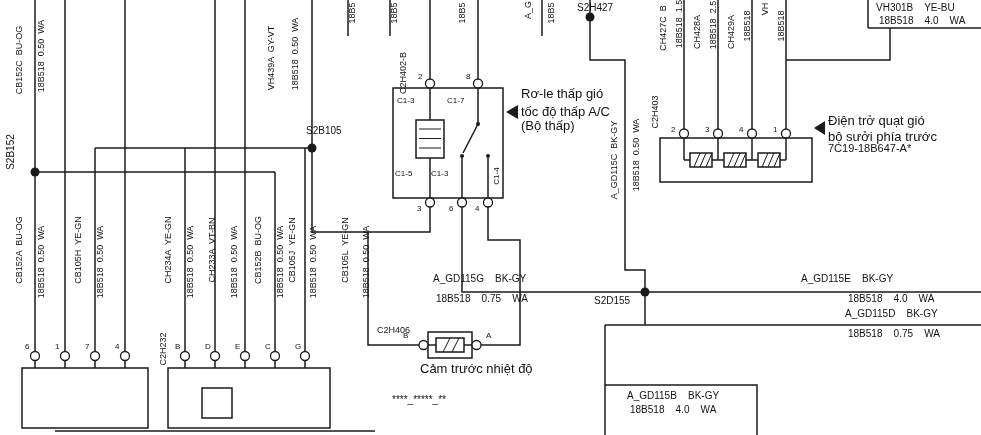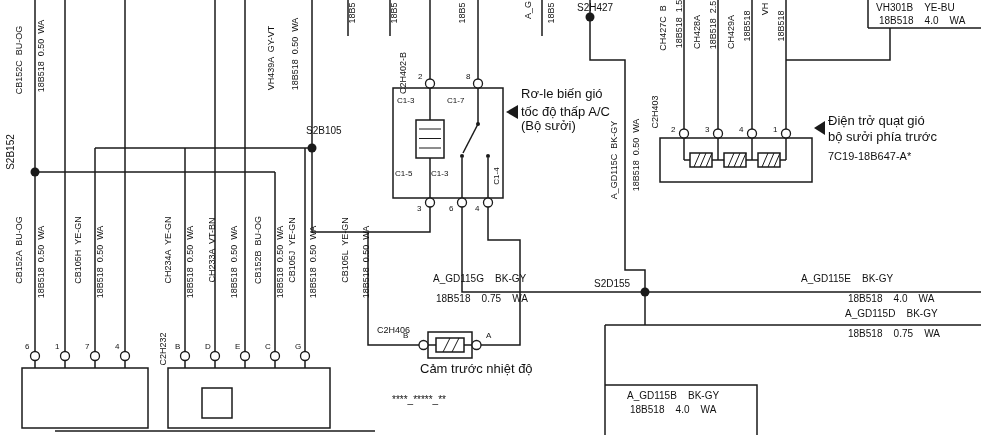--- a/index.html
+++ b/index.html
@@ -182,52 +182,52 @@
   <div class="lb v" style="left:781px;top:26px">18B518</div>
   <div class="lb v" style="left:352px;top:13px">18B5</div>
   <div class="lb v" style="left:394px;top:13px">18B5</div>
   <div class="lb v" style="left:462px;top:13px">18B5</div>
   <div class="lb v" style="left:528px;top:10px">A_G</div>
   <div class="lb v" style="left:551px;top:13px">18B5</div>
 
   <div class="lb v s10" style="left:11px;top:152px">S2B152</div>
   <div class="lb h s10" style="left:306px;top:131px">S2B105</div>
   <div class="lb h s10" style="left:577px;top:8px">S2H427</div>
-  <div class="lb h s10" style="left:594px;top:284px">S2D155</div>
+  <div class="lb h s10" style="left:594px;top:301px">S2D155</div>
 
   <div class="lb h s10" style="left:433px;top:279px">A_GD115G    BK-GY</div>
   <div class="lb h s10" style="left:436px;top:299px">18B518    0.75    WA</div>
   <div class="lb h s10" style="left:801px;top:279px">A_GD115E    BK-GY</div>
   <div class="lb h s10" style="left:848px;top:299px">18B518    4.0    WA</div>
   <div class="lb h s10" style="left:845px;top:314px">A_GD115D    BK-GY</div>
   <div class="lb h s10" style="left:848px;top:334px">18B518    0.75    WA</div>
   <div class="lb h s10" style="left:627px;top:396px">A_GD115B    BK-GY</div>
   <div class="lb h s10" style="left:630px;top:410px">18B518    4.0    WA</div>
   <div class="lb h s10" style="left:876px;top:8px">VH301B    YE-BU</div>
   <div class="lb h s10" style="left:879px;top:21px">18B518    4.0    WA</div>
 
   <div class="lb v" style="left:403px;top:73px">C2H402-B</div>
-  <div class="lb h s13" style="left:521px;top:93px">Rơ-le biến gió</div>
+  <div class="lb h s13" style="left:521px;top:93px">Rơ-le thấp gió</div>
   <div class="lb h s13" style="left:521px;top:111px">tốc độ thấp A/C</div>
-  <div class="lb h s13" style="left:521px;top:125px">(Bộ sưởi)</div>
+  <div class="lb h s13" style="left:521px;top:125px">(Bộ thấp)</div>
   <div class="lb h s8" style="left:397px;top:101px">C1-3</div>
   <div class="lb h s8" style="left:447px;top:101px">C1-7</div>
   <div class="lb h s8" style="left:395px;top:174px">C1-5</div>
   <div class="lb h s8" style="left:431px;top:174px">C1-3</div>
   <div class="lb v s8" style="left:497px;top:176px">C1-4</div>
   <div class="lb h s8" style="left:418px;top:77px">2</div>
   <div class="lb h s8" style="left:466px;top:77px">8</div>
   <div class="lb h s8" style="left:417px;top:209px">3</div>
   <div class="lb h s8" style="left:449px;top:209px">6</div>
   <div class="lb h s8" style="left:475px;top:209px">4</div>
 
   <div class="lb v" style="left:655px;top:112px">C2H403</div>
   <div class="lb h s13" style="left:828px;top:120px">Điện trở quạt gió</div>
   <div class="lb h s13" style="left:828px;top:136px">bộ sưởi phía trước</div>
-  <div class="lb h s11" style="left:828px;top:156px">7C19-18B647-A*</div>
+  <div class="lb h s11" style="left:828px;top:148px">7C19-18B647-A*</div>
   <div class="lb h s8" style="left:671px;top:130px">2</div>
   <div class="lb h s8" style="left:705px;top:130px">3</div>
   <div class="lb h s8" style="left:739px;top:130px">4</div>
   <div class="lb h s8" style="left:773px;top:130px">1</div>
 
   <div class="lb h" style="left:377px;top:330px">C2H406</div>
   <div class="lb h s13" style="left:420px;top:368px">Cảm trước nhiệt độ</div>
   <div class="lb h s8" style="left:403px;top:336px">B</div>
   <div class="lb h s8" style="left:486px;top:336px">A</div>
   <div class="lb h s10" style="left:392px;top:400px">****_*****_**</div>

